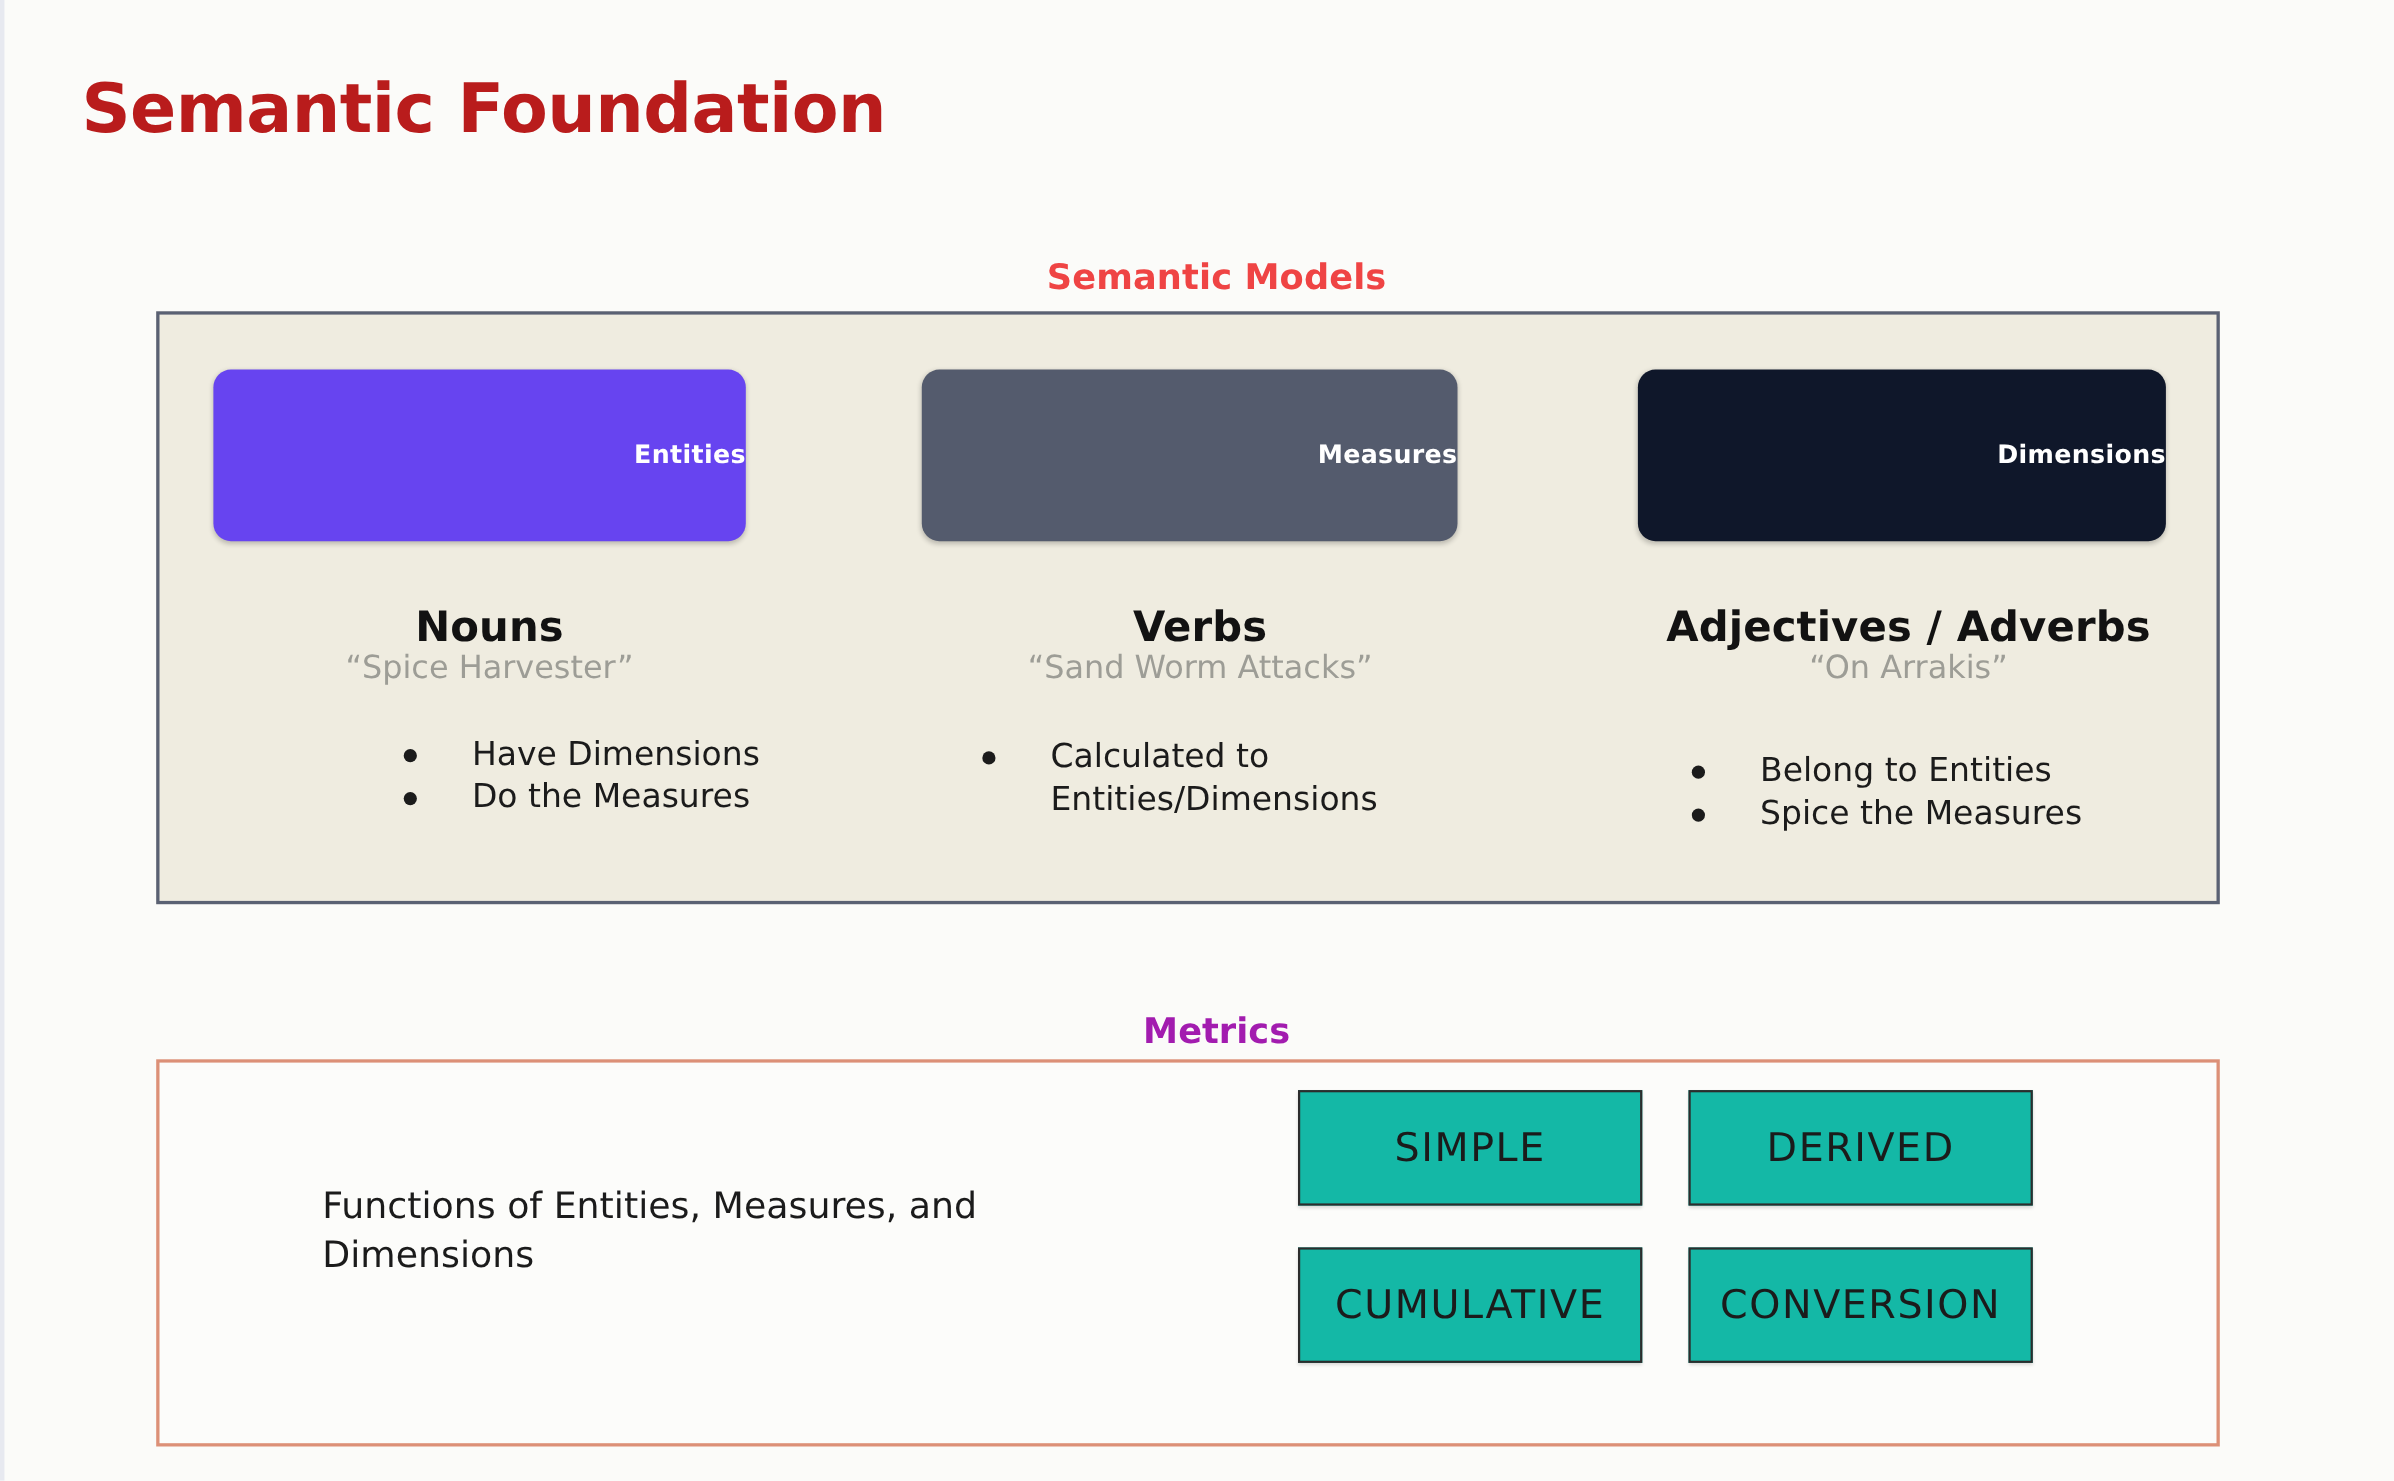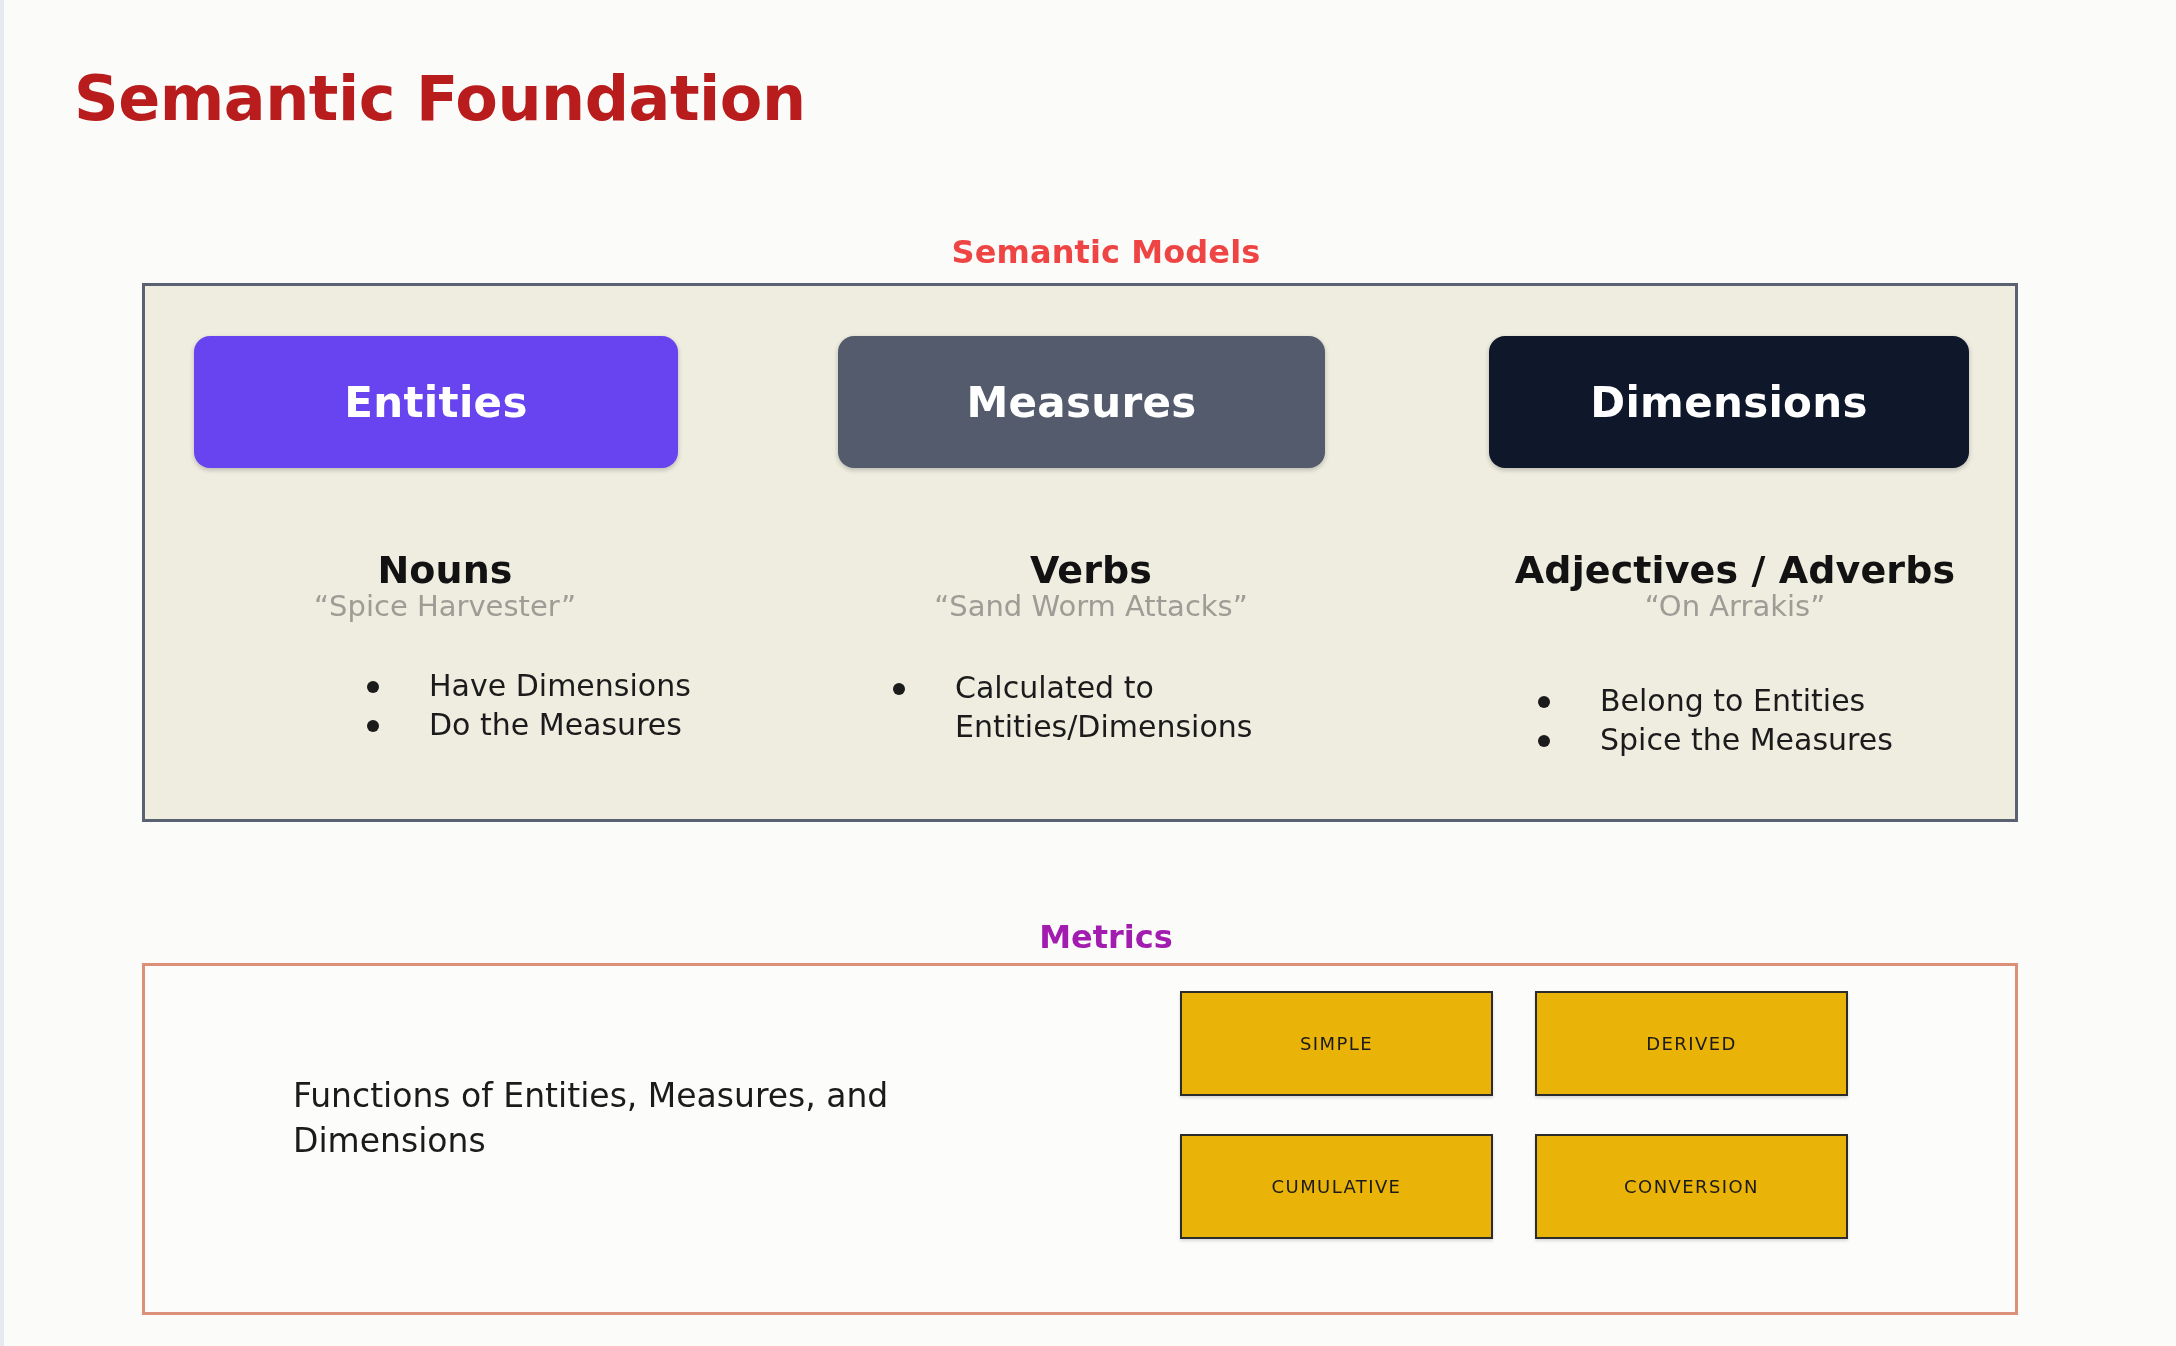--- a/index.html
+++ b/index.html
@@ -55,27 +55,27 @@
     width: 1876px;
     height: 539px;
     background: #efece0;
     border: 3px solid #5a6173;
     box-sizing: border-box;
   }
 
   .pill {
     position: absolute;
     top: 50px;
-    height: 132px;
+    height: 156px;
     border-radius: 16px;
     display: flex;
     align-items: center;
-    justify-content: center;
+    justify-content: flex-end;
     color: #ffffff;
-    font-size: 42px;
+    font-size: 23px;
     font-weight: 700;
     letter-spacing: 0.3px;
     box-shadow: 0 2px 5px rgba(0,0,0,0.22);
     box-sizing: border-box;
   }
   .pill-entities   { left: 49px;   width: 484px; background: #6744f0; }
   .pill-measures   { left: 693px;  width: 487px; background: #545b6d; }
   .pill-dimensions { left: 1344px; width: 480px; background: #0f172a; }
 
   .col-title {
@@ -164,25 +164,25 @@
     left: 1035px;
     top: 25px;
     display: grid;
     grid-template-columns: 313px 313px;
     grid-template-rows: 105px 105px;
     column-gap: 42px;
     row-gap: 38px;
   }
   .mt-box {
     border: 2px solid #2c2c2c;
-    background: #eab308;
+    background: #14b8a6;
     display: flex;
     align-items: center;
     justify-content: center;
-    font-size: 18px;
+    font-size: 36px;
     letter-spacing: 1.4px;
     color: #1b1b1b;
     box-sizing: border-box;
     box-shadow: 0 2px 3px rgba(0,0,0,0.14);
   }
 </style>
 </head>
 <body>
 
 <div class="edge-strip"></div>

